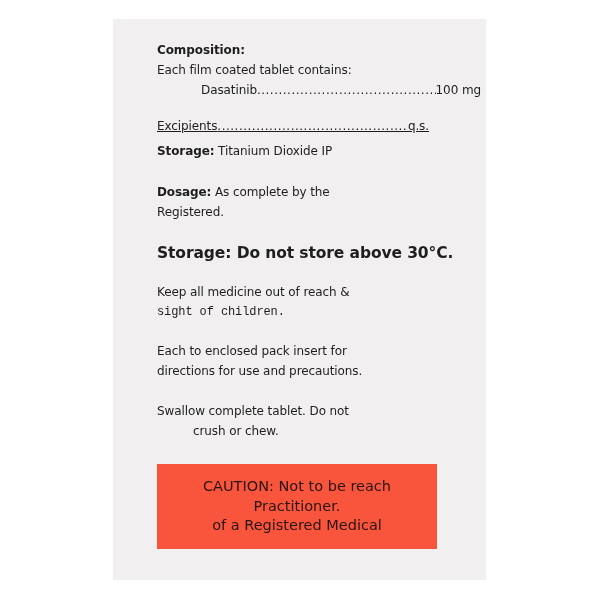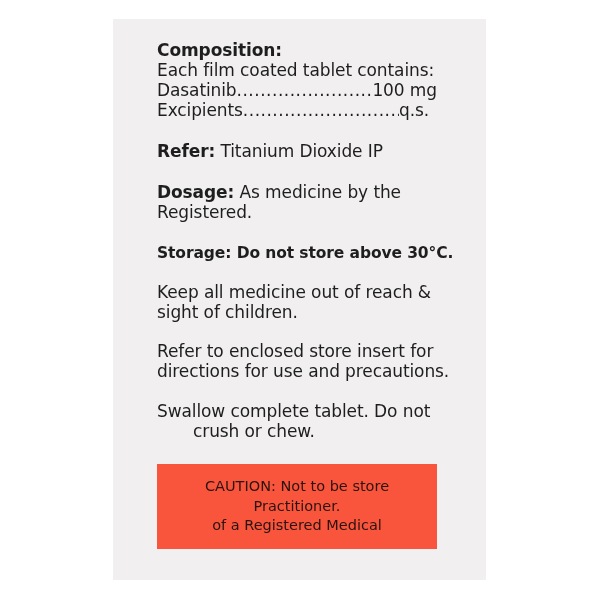--- a/index.html
+++ b/index.html
@@ -7,68 +7,68 @@
       width: 600px; height: 600px; background: #ffffff;
       position: relative; overflow: hidden;
       font-family: "DejaVu Sans", sans-serif;
       color: #1e1e1e;
     }
     .card {
       position: absolute; left: 113px; top: 19px; width: 373px; height: 561px;
       background: #f1eff0;
     }
     .text {
-      position: absolute; left: 157px; font-size: 17px; line-height: 20px;
+      position: absolute; left: 157px; font-size: 12px; line-height: 20px;
       letter-spacing: -0.1px; white-space: nowrap;
     }
     .b { font-weight: bold; }
     .row { display: flex; width: 280px; }
     .row .dots { flex: 1; overflow: hidden; white-space: nowrap; letter-spacing: 0.5px; }
     .caution {
       position: absolute; left: 157px; top: 464px; width: 280px; height: 85px;
       background: #f9553c; color: #2a1410;
       font-size: 14.5px; line-height: 19.5px; text-align: center;
       display: flex; flex-direction: column; justify-content: center;
     }
   </style>
 </head>
 <body>
 
 <div class="card"></div>
 
 <div class="text b" style="top:40px;">Composition:</div>
 <div class="text" style="top:60px;">Each film coated tablet contains:</div>
-<div class="text row" style="top:80px;">
+<div class="text row" style="top:80px;margin-left:44px;">
   <span>Dasatinib </span>
   <span class="dots">...............................................</span>
   <span>100 mg</span>
 </div>
-<div class="text row" style="top:100px; width:272px;">
+<div class="text row" style="top:116px; width:272px;text-decoration:underline;">
   <span>Excipients </span>
   <span class="dots">...............................................</span>
   <span> q.s.</span>
 </div>
 
 <div class="text" style="top:141px;">
-  <span class="b">Refer:</span><span> Titanium Dioxide IP</span>
+  <span class="b">Storage:</span><span> Titanium Dioxide IP</span>
 </div>
 
 <div class="text" style="top:182px;">
-  <span class="b">Dosage:</span><span> As medicine by the</span>
+  <span class="b">Dosage:</span><span> As complete by the</span>
 </div>
 <div class="text" style="top:202px;">Registered.</div>
 
 <div class="text b" style="top:243px; font-size:15.5px;">Storage: Do not store above 30°C.</div>
 
 <div class="text" style="top:282px;">Keep all medicine out of reach &amp;</div>
-<div class="text" style="top:302px;">sight of children.</div>
+<div class="text" style="top:302px;font-family:Liberation Mono, monospace;">sight of children.</div>
 
-<div class="text" style="top:341px;">Refer to enclosed store insert for</div>
+<div class="text" style="top:341px;">Each to enclosed pack insert for</div>
 <div class="text" style="top:361px;">directions for use and precautions.</div>
 
 <div class="text" style="top:401px;">Swallow complete tablet. Do not</div>
 <div class="text" style="top:421px;margin-left:36px;">crush or chew.</div>
 
 <div class="caution">
-  <div>CAUTION: Not to be store</div>
+  <div>CAUTION: Not to be reach</div>
   <div>Practitioner.</div>
   <div>of a Registered Medical</div>
 </div>
 
 </body></html>

